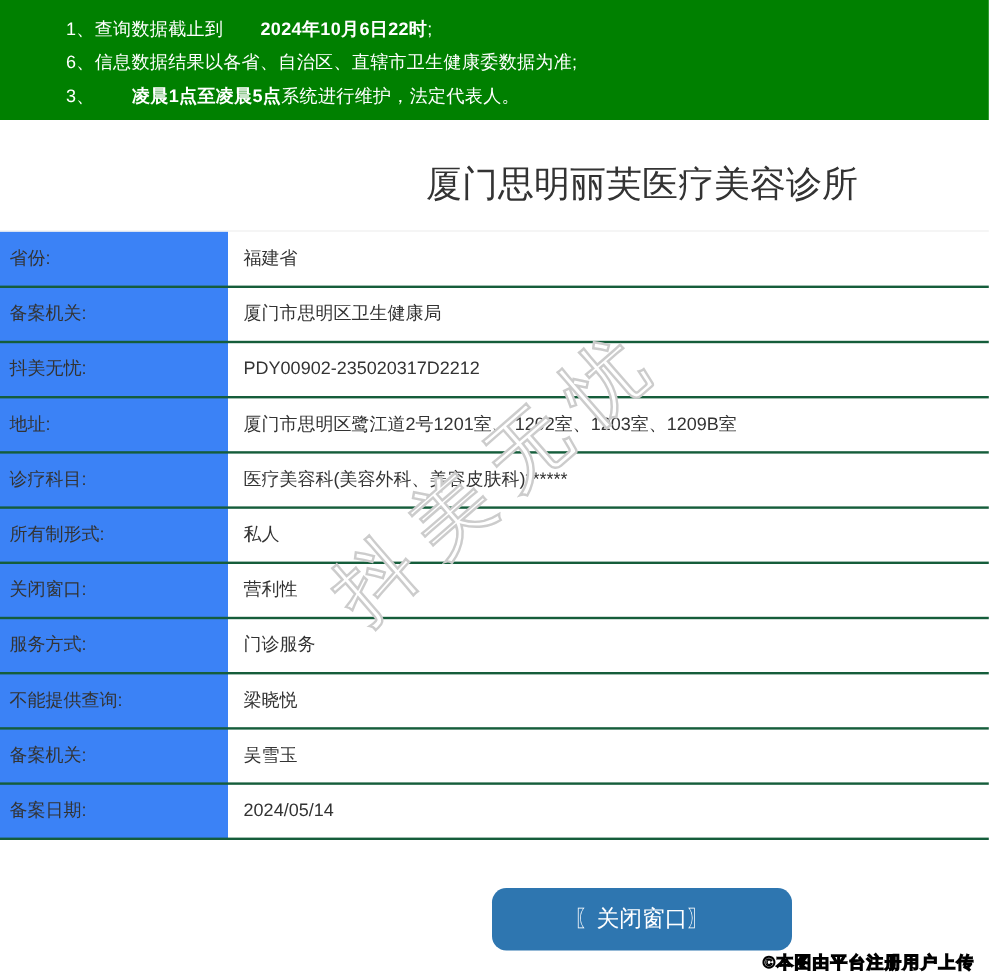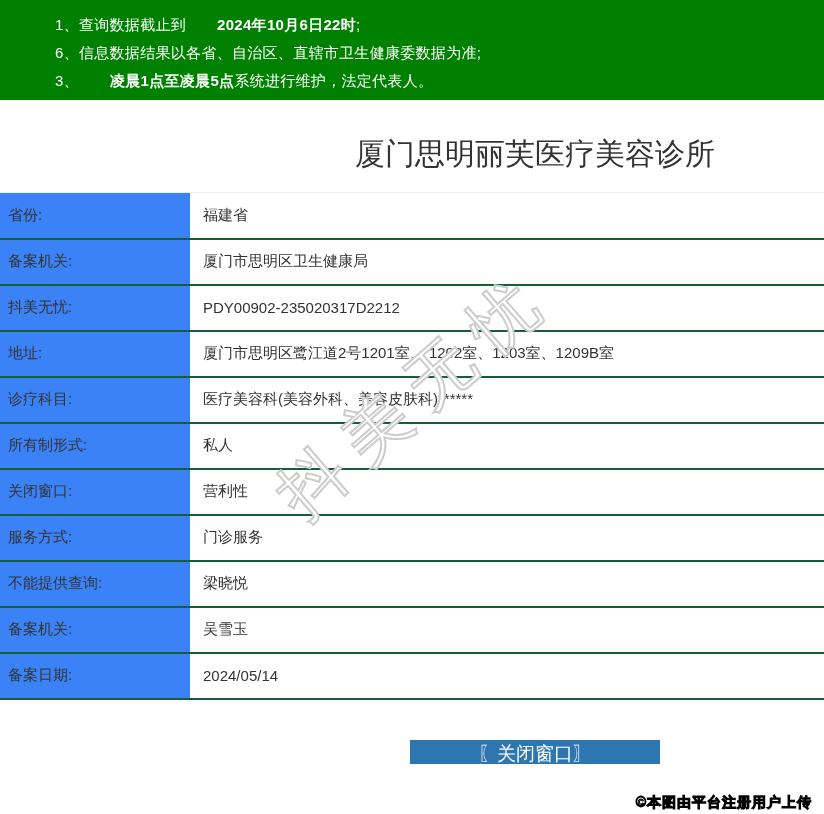--- a/index.html
+++ b/index.html
@@ -57,26 +57,26 @@
   td.row-value {
     background: #ffffff;
     padding-left: 13px;
   }
 
   
   .close-btn {
     display: block;
     margin: 40px auto 0;
     width: 250px;
-    height: 24px;
+    height: 52px;
     background: #2e76b0;
     color: #ffffff;
     font-size: 19px;
     border: none;
-    border-radius: 0;
+    border-radius: 12px;
     cursor: pointer;
     font-family: inherit;
   }
 
   
   .watermark {
     position: absolute;
     left: 415px;
     top: 395px;
     transform: translate(-50%, -50%) rotate(-41deg);

